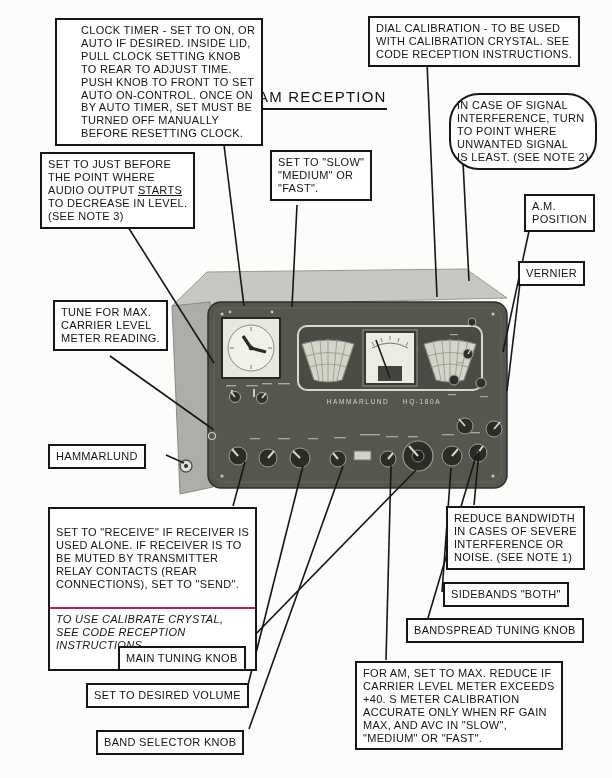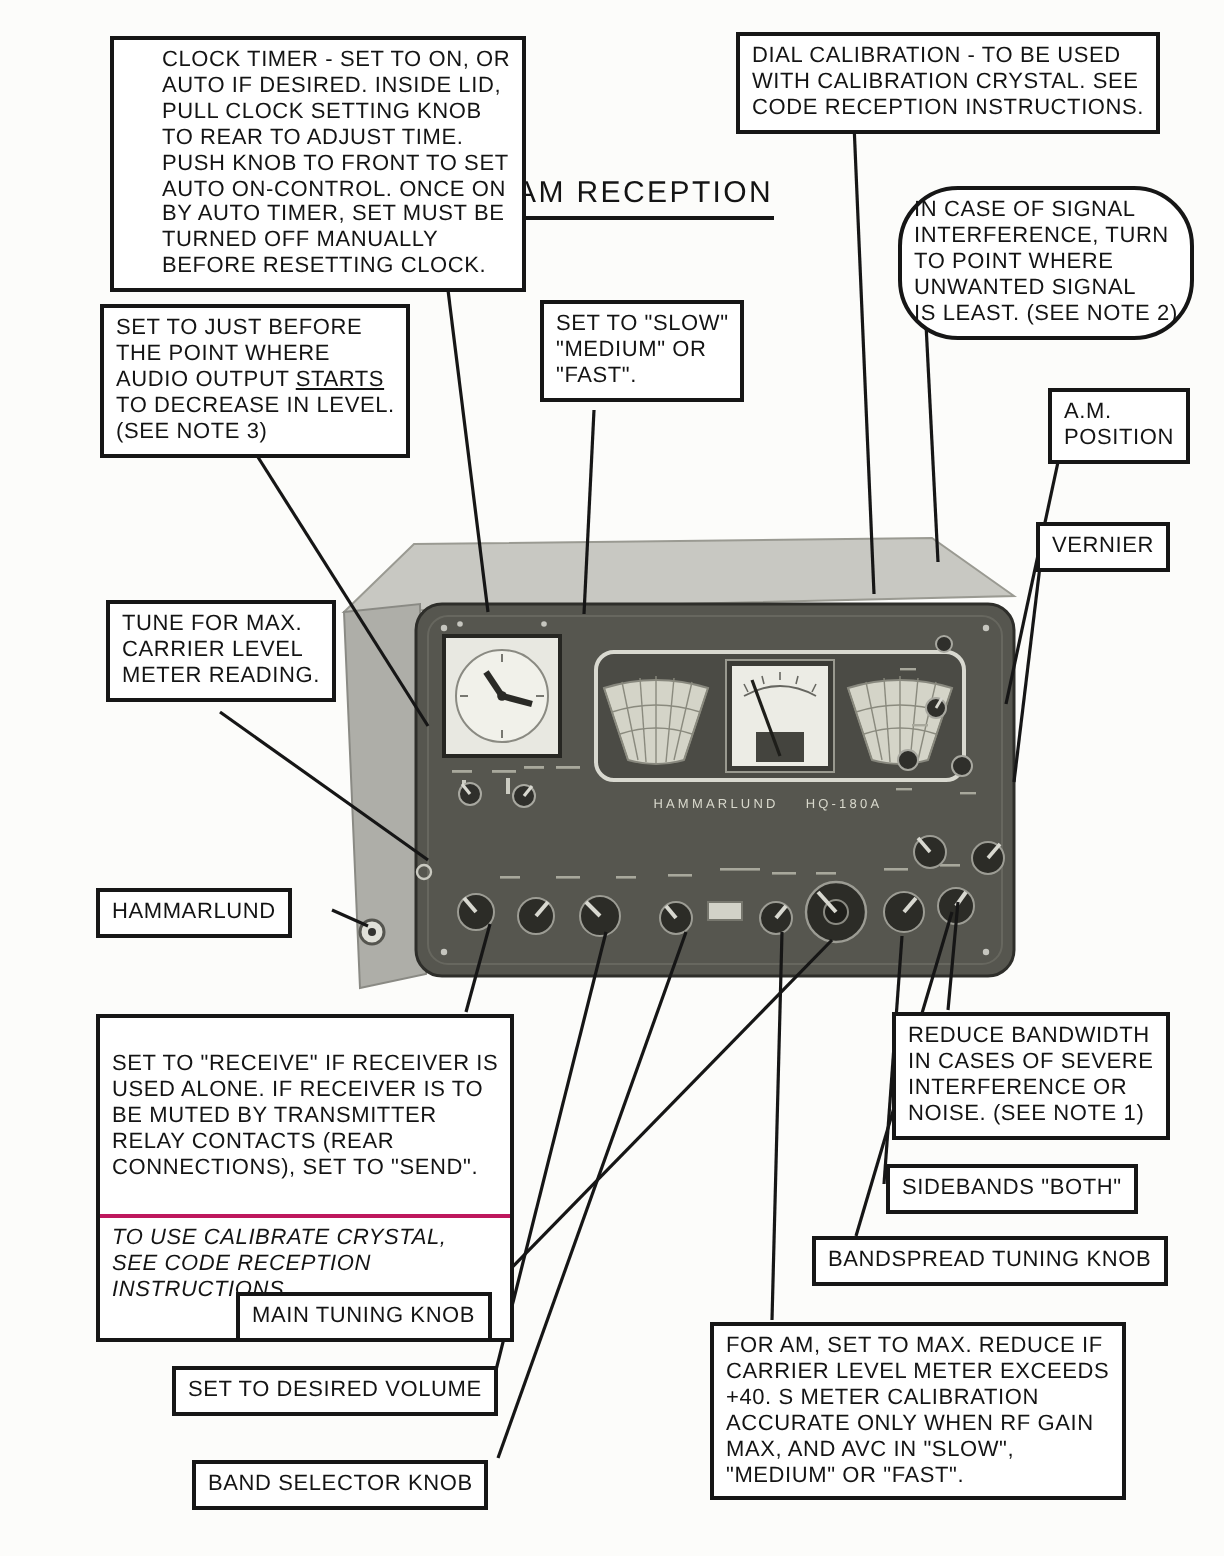--- a/index.html
+++ b/index.html
@@ -19,21 +19,21 @@
   .co.dbl .part{padding:4px 6px;}
   .co.dbl .part2{border-top:2px solid #be185d;font-style:italic;}
   #page-title{
     position:absolute;z-index:3;left:258px;top:88px;
     font-size:15px;letter-spacing:1.2px;border-bottom:2px solid #161616;
     padding-bottom:3px;white-space:nowrap;
   }
   #co-clock-timer{left:55px;top:18px;padding-left:24px;}
   #co-dial-calibration{left:368px;top:16px;}
   #co-signal-interference{left:449px;top:93px;border-radius:30px;}
-  #co-avc-threshold{left:50px;top:152px;}
+  #co-avc-threshold{left:40px;top:152px;}
   #co-avc-speed{left:270px;top:150px;}
   #co-am-position{left:524px;top:194px;}
   #co-vernier{left:518px;top:261px;}
   #co-tune-max{left:53px;top:300px;}
   #co-headphones{left:48px;top:444px;}
   #co-receive-send{left:48px;top:507px;}
   #co-reduce-bandwidth{left:446px;top:506px;}
   #co-sidebands{left:443px;top:582px;}
   #co-bandspread{left:406px;top:618px;}
   #co-main-tuning{left:118px;top:646px;}

